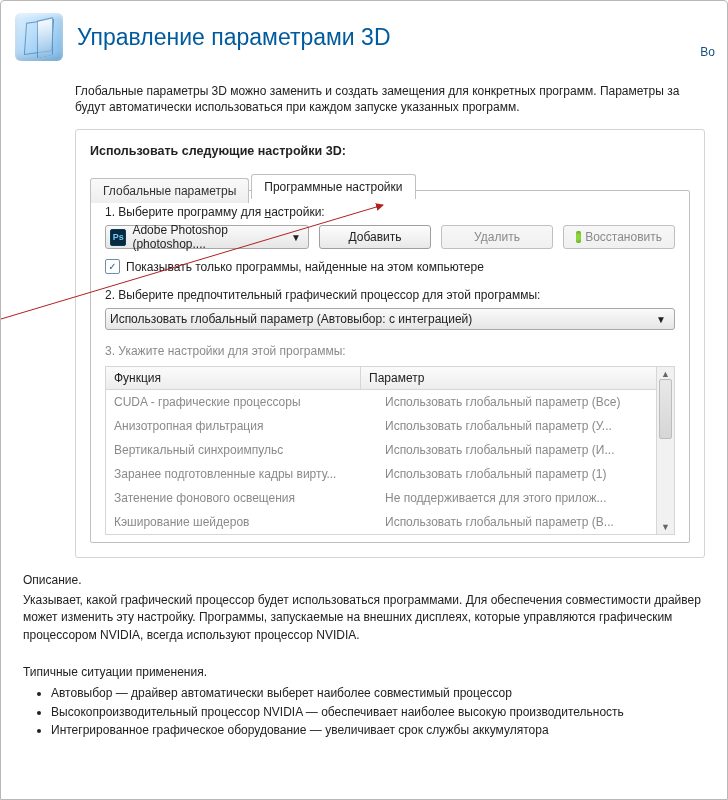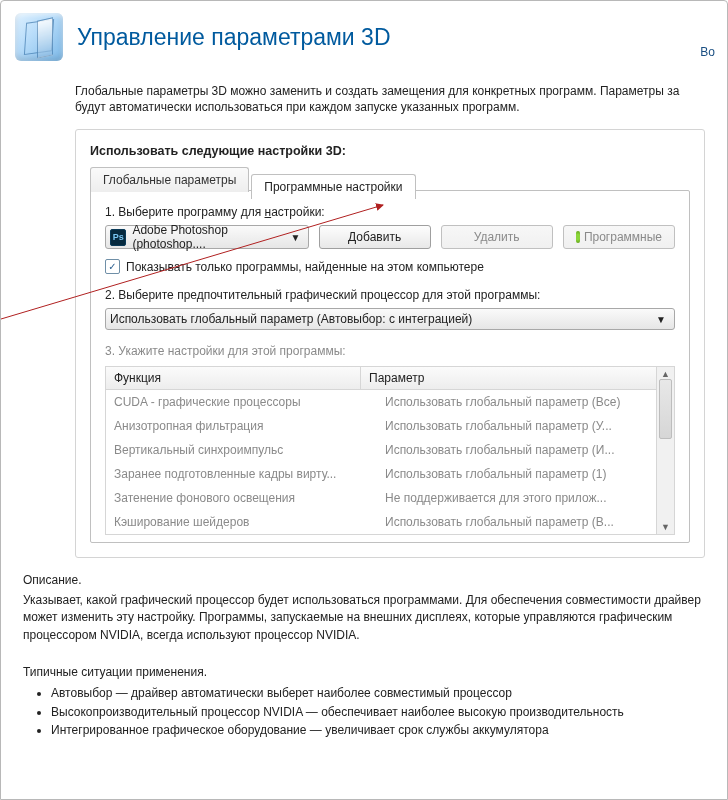--- a/index.html
+++ b/index.html
@@ -115,21 +115,21 @@
     padding: 5px 12px 5px 12px;
     font-size: 12px;
     border: 1px solid var(--panel-border);
     border-bottom: none;
     background: linear-gradient(to bottom, #fafafa, #eeeeee);
     border-radius: 3px 3px 0 0;
     margin-right: 2px;
     position: relative;
   }
   .tab.inactive {
-    top: 1px;
+    top: 12px;
     color: #333;
   }
   .tab.active {
     background: #ffffff;
     z-index: 2;
     top: 8px;
     border-color: var(--panel-border);
   }
   .tabpage {
     border: 1px solid var(--panel-border);
@@ -359,21 +359,21 @@
             <span class="selcaret">▼</span>
           </div>
           <div class="btn">
             <span>Добавить</span>
           </div>
           <div class="btn disabled">
             <span>Удалить</span>
           </div>
           <div class="btn disabled">
             <span class="nvlogo"></span>
-            <span>Программные</span>
+            <span>Восстановить</span>
           </div>
         </div>
 
         <div class="checkbox">
           <span class="cb">✓</span>
           <span>Показывать только программы, найденные на этом компьютере</span>
         </div>
 
         
         <div style="height:14px"></div>

